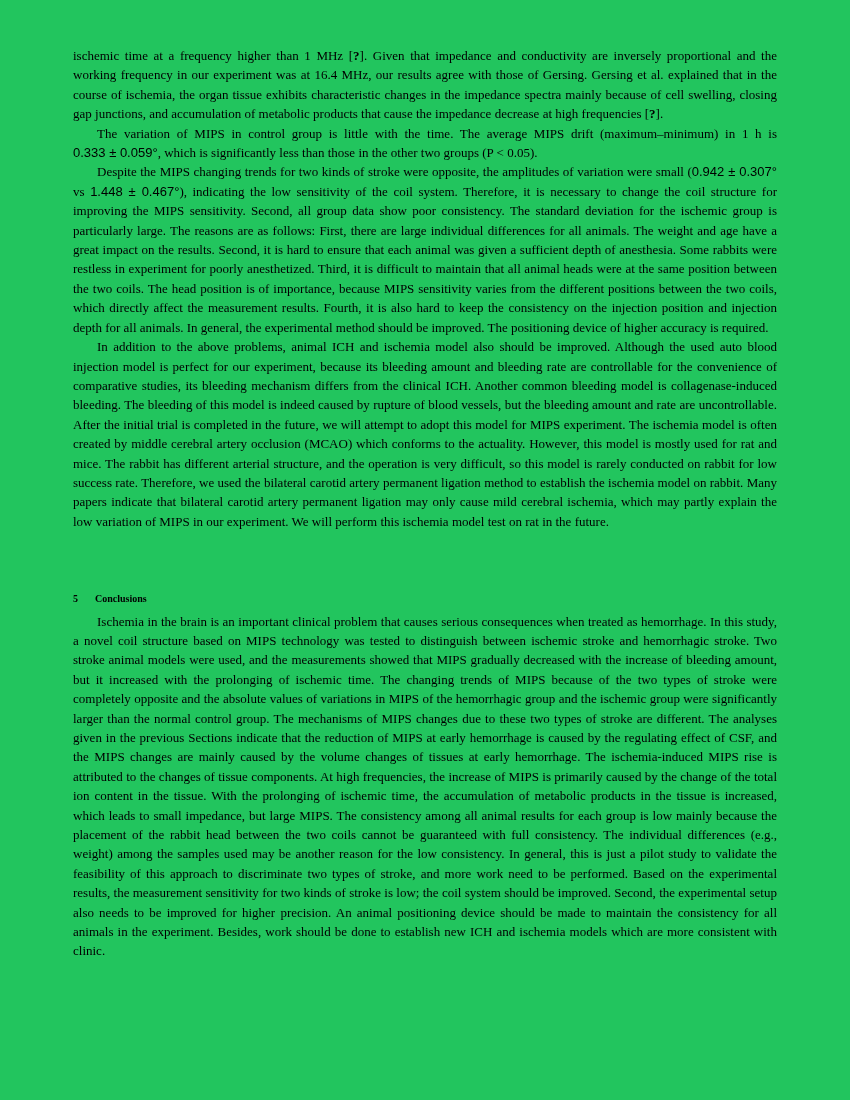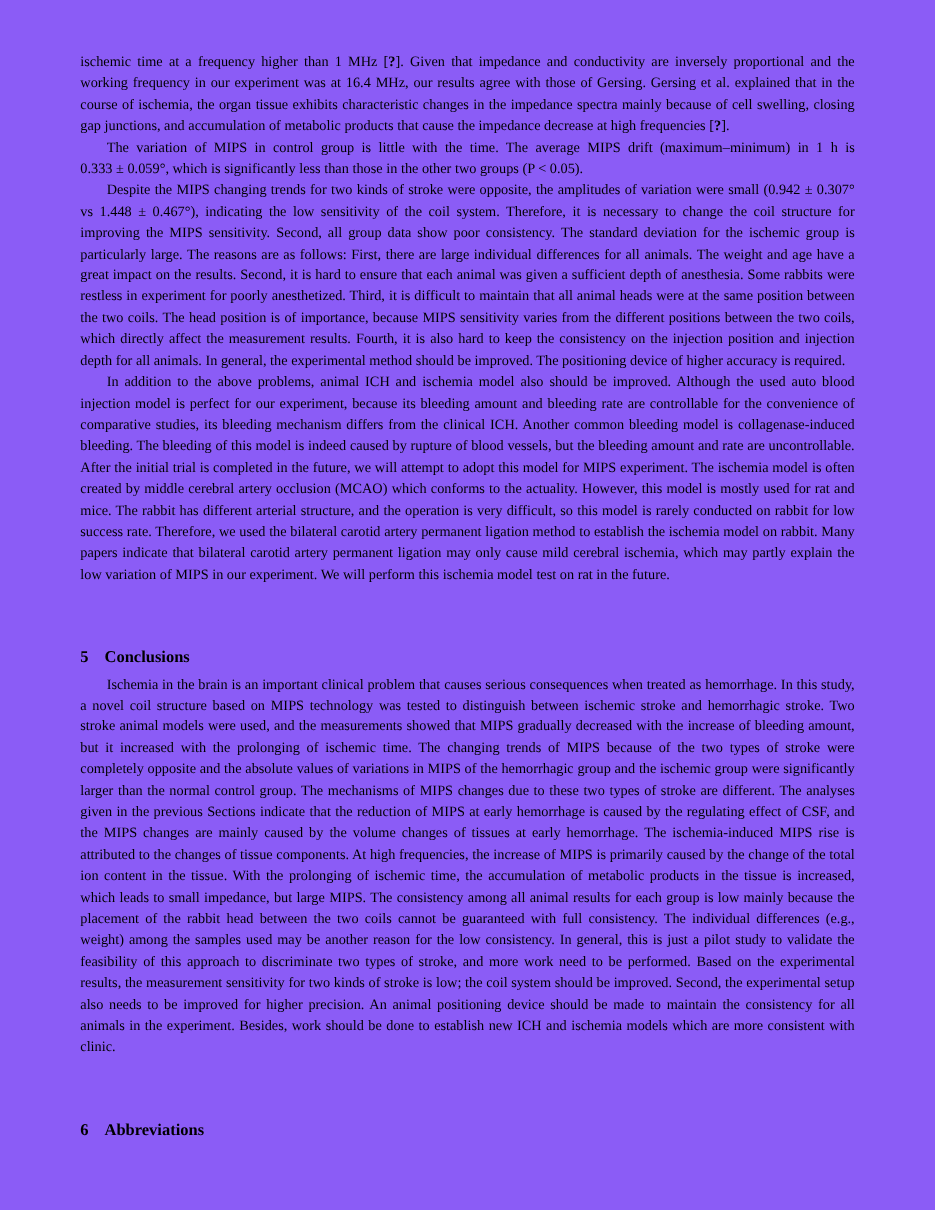--- a/index.html
+++ b/index.html
@@ -9,21 +9,21 @@
     background: #ffffff;
   }
   body {
     font-family: "Liberation Serif", "DejaVu Serif", serif;
     color: #000000;
   }
   .page {
     position: relative;
     width: 850px;
     height: 1100px;
-    background: #8b5cf6;
+    background: #22c55e;
     overflow: hidden;
     box-sizing: border-box;
   }
   .content {
     position: absolute;
     left: 73px;
     top: 46px;
     width: 704px;
   }
   p.para {
@@ -34,37 +34,37 @@
     text-justify: inter-word;
     hyphens: manual;
     -webkit-hyphens: manual;
     text-indent: 0;
   }
   p.para.indent {
     text-indent: 24px;
   }
   h2.section-heading {
     margin: 0;
-    font-size: 15px;
+    font-size: 10px;
     line-height: 19.4px;
     font-weight: bold;
     text-align: left;
   }
   h2.section-heading .num {
     display: inline-block;
     width: 22px;
   }
   .gap-before-section {
     height: 58px;
   }
   .gap-after-section {
     height: 3px;
   }
   .math {
-    font-family: Liberation Serif, serif;
+    font-family: Liberation Sans, sans-serif;
     white-space: nowrap;
   }
   .cite {
     font-weight: bold;
   }
   .nowrap { white-space: nowrap; }
 </style>
 </head>
 <body>
 
@@ -82,19 +82,18 @@
     <div class="gap-before-section"></div>
 
     <h2 class="section-heading"><span class="num">5</span><span>Conclusions</span></h2>
 
     <div class="gap-after-section"></div>
 
     <p class="para indent">Ischemia in the brain is an important clinical problem that causes serious consequences when treated as hemorrhage. In this study, a novel coil structure based on MIPS technology was tested to distinguish between ischemic stroke and hemor­rhagic stroke. Two stroke animal models were used, and the measurements showed that MIPS gradually decreased with the increase of bleeding amount, but it increased with the prolonging of ischemic time. The changing trends of MIPS because of the two types of stroke were completely opposite and the absolute values of variations in MIPS of the hemorrhagic group and the ischemic group were significantly larger than the normal control group. The mechanisms of MIPS changes due to these two types of stroke are different. The analyses given in the previous Sections indicate that the reduction of MIPS at early hemorrhage is caused by the regulating effect of CSF, and the MIPS changes are mainly caused by the volume changes of tissues at early hemorrhage. The ischemia-induced MIPS rise is attributed to the changes of tissue components. At high frequencies, the increase of MIPS is primarily caused by the change of the total ion content in the tissue. With the prolonging of ischemic time, the accumulation of metabolic products in the tissue is increased, which leads to small impedance, but large MIPS. The consistency among all animal results for each group is low mainly because the placement of the rabbit head be­tween the two coils cannot be guaranteed with full consistency. The individual differences (e.g., weight) among the samples used may be another reason for the low consistency. In general, this is just a pilot study to validate the feasibility of this approach to discriminate two types of stroke, and more work need to be performed. Based on the experimental results, the measurement sensitivity for two kinds of stroke is low; the coil system should be improved. Second, the experimental setup also needs to be improved for higher precision. An animal positioning device should be made to maintain the consistency for all animals in the experiment. Besides, work should be done to establish new ICH and ischemia models which are more consistent with clinic.</p>
 
     <div class="gap-before-section"></div>
 
-    <h2 class="section-heading"><span class="num">6</span><span>Abbreviations</span></h2>
 
     <div class="gap-after-section"></div>
 
 
   </div>
 </div>
 
 </body></html>

